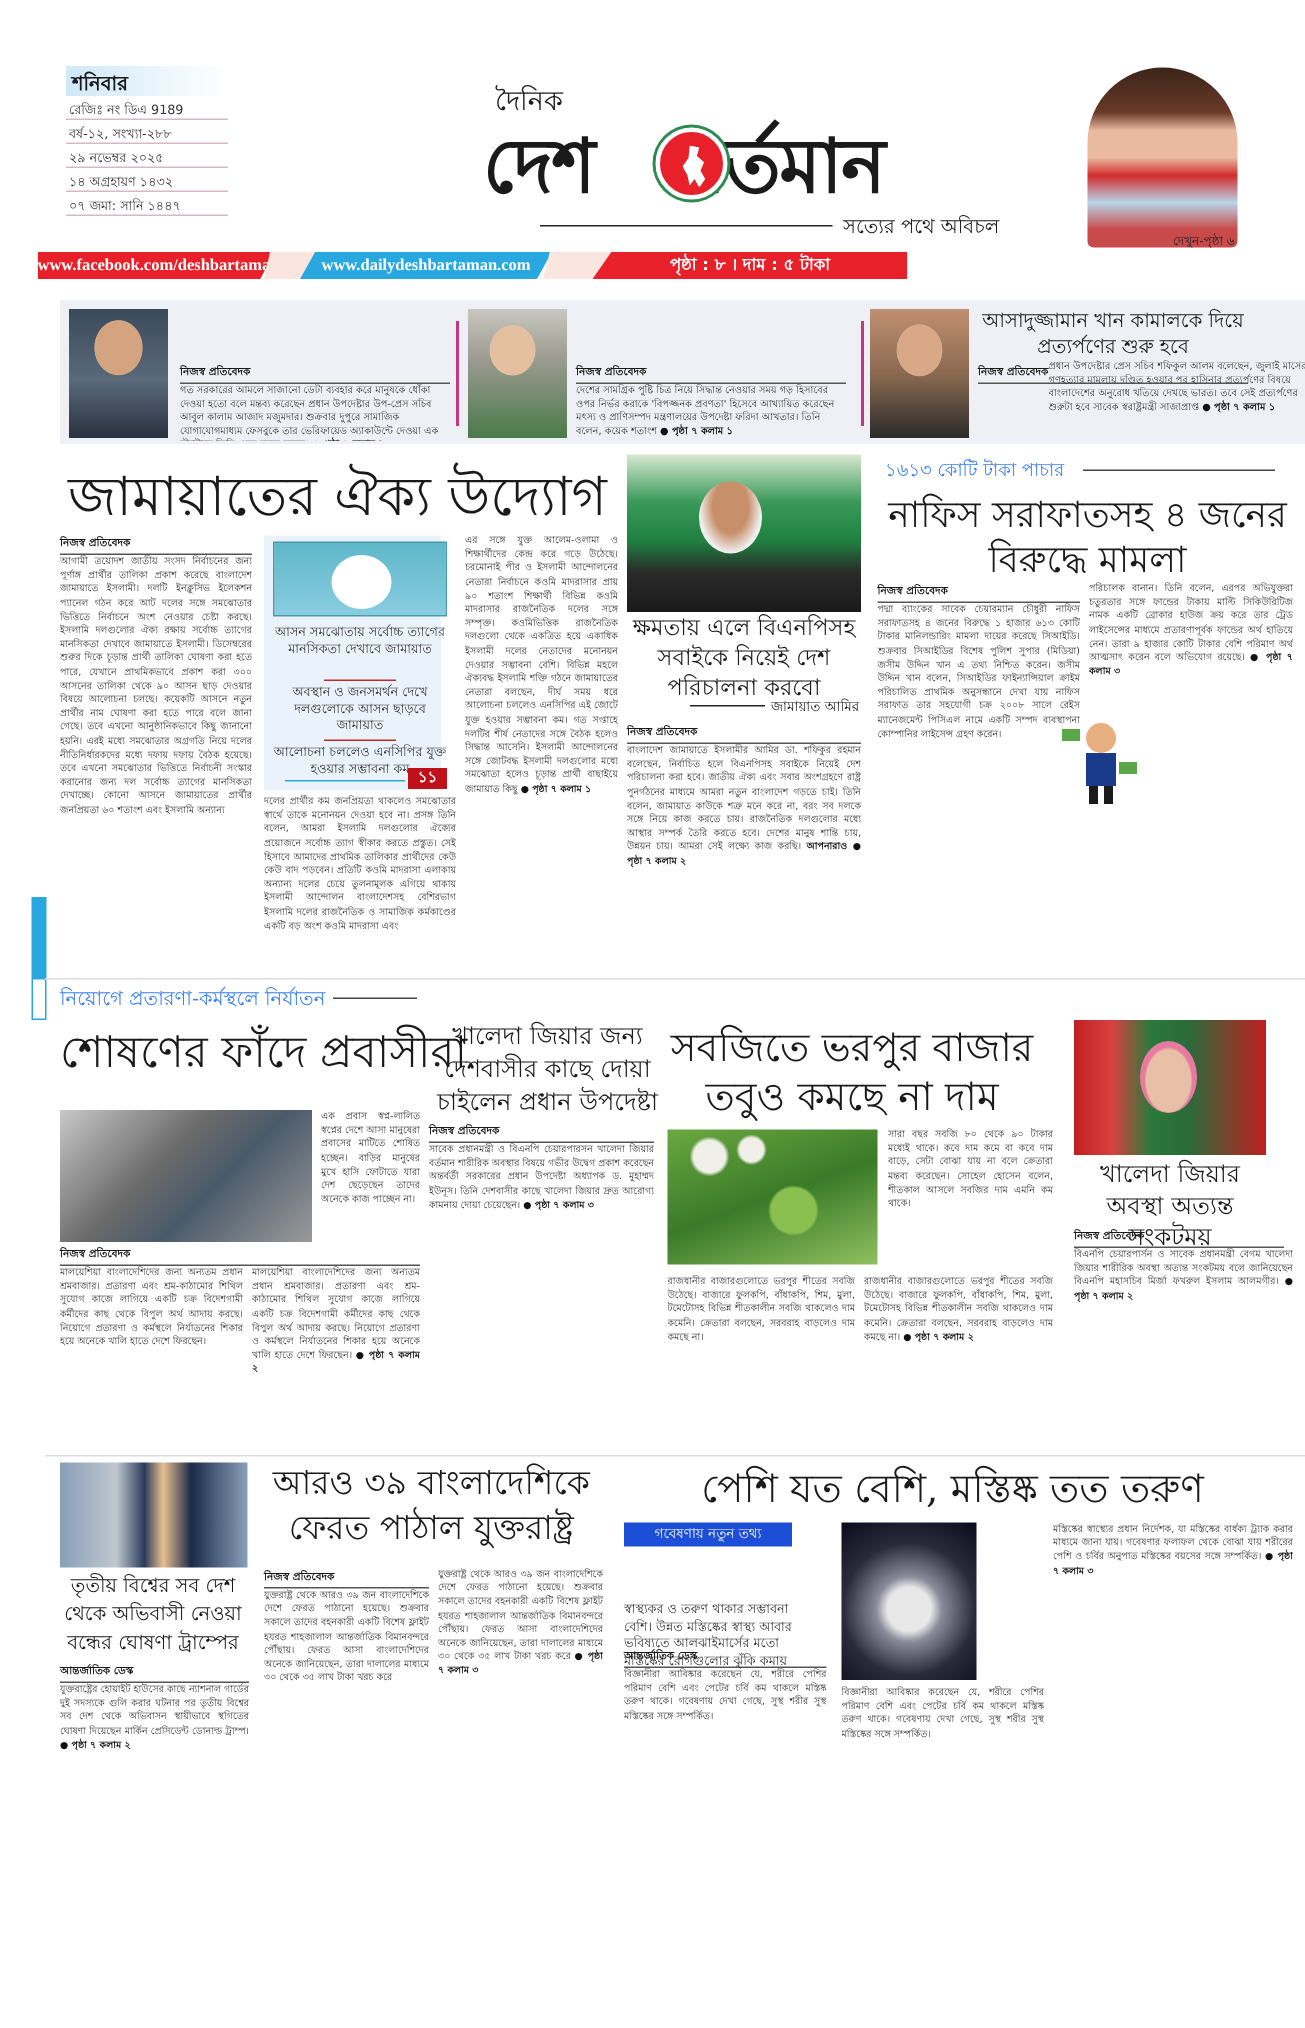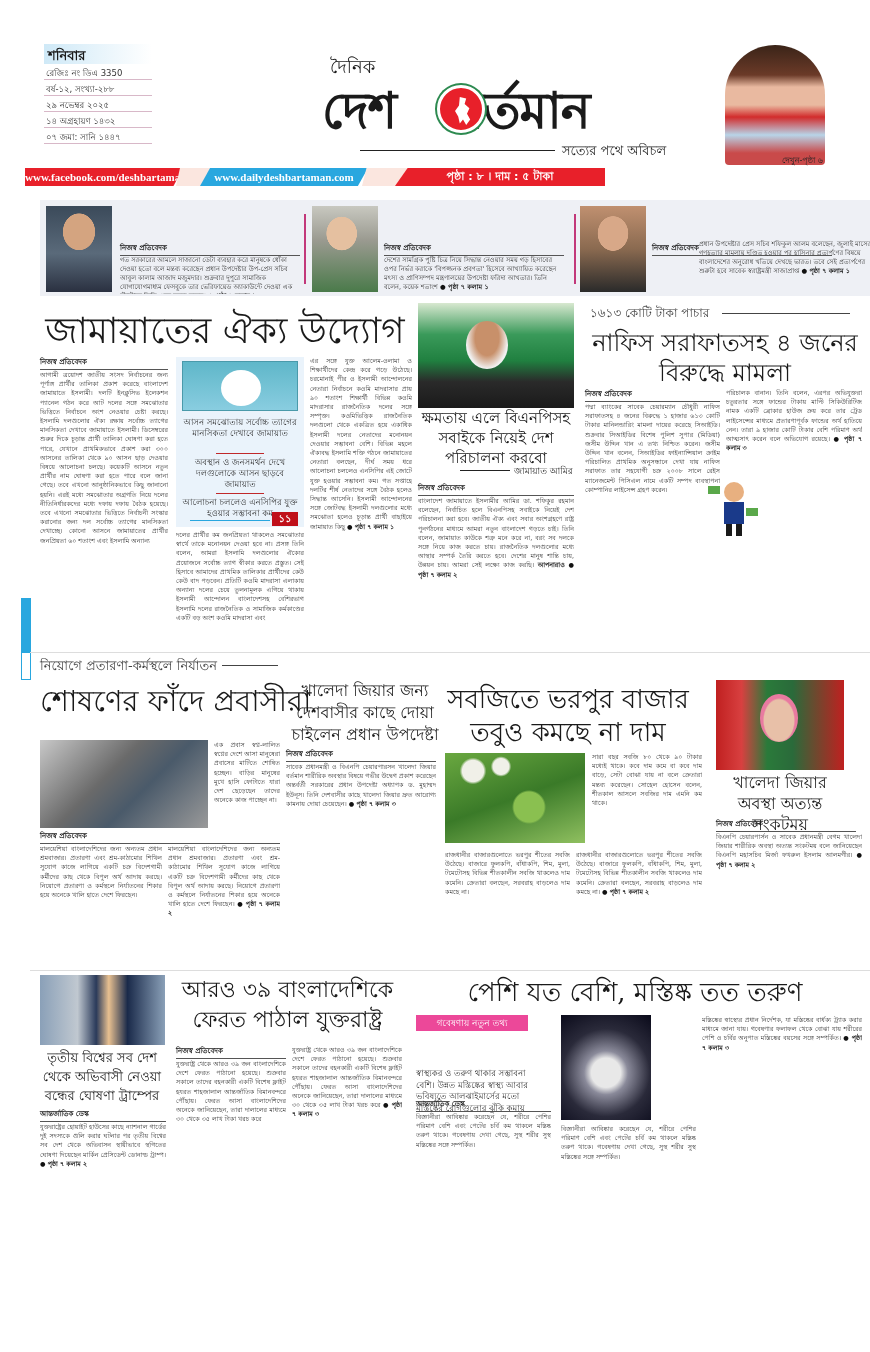--- a/index.html
+++ b/index.html
@@ -38,35 +38,35 @@
   .teaser-byline { position: absolute; }
   .teaser-body { position: absolute; font-size: 6.5px; line-height: 9px; color: #333; }
   .vsep { position: absolute; width: 2px; background: #c2387a; }
   .photo-man1 { background: radial-gradient(ellipse 40% 35% at 50% 30%, #d4a480 60%, transparent 62%), linear-gradient(180deg, #3b4a5a 0%, #5a6a7a 55%, #2a3040 100%); }
   .photo-woman { background: radial-gradient(ellipse 38% 32% at 45% 32%, #e5c0a0 60%, transparent 62%), linear-gradient(180deg, #c8c8c0 0%, #9a9a90 40%, #4a7a4a 100%); }
   .photo-man2 { background: radial-gradient(ellipse 38% 33% at 50% 32%, #d8a888 60%, transparent 62%), linear-gradient(180deg, #c09070 0%, #8a6a50 50%, #2a2a2a 100%); }
 
   
   .lead-headline { left: 30px; top: 303px; width: 390px; font-size: 36px; text-align: center; white-space: nowrap; }
   .col-text { position: absolute; font-size: 6.3px; line-height: 9.2px; color: #333; text-align: justify; overflow: hidden; }
-  .sidebox { left: 176px; top: 357px; width: 128px; height: 170px; background: #eaf3fb; }
+  .sidebox { left: 176px; top: 357px; width: 118px; height: 170px; background: #eaf3fb; }
   .sidebox-img { left: 6px; top: 4px; width: 116px; height: 50px; background: linear-gradient(180deg, #5fb7c9, #89cde0); border: 1px solid #4a9aaa; }
   .sidebox-logo { left: 38px; top: 8px; width: 40px; height: 36px; background: #fff; border-radius: 50%; }
   .sidebox-item { position: absolute; left: 6px; width: 116px; font-size: 8.5px; text-align: center; line-height: 11px; color: #333; }
   .sidebox-rule { position: absolute; left: 40px; width: 48px; height: 1px; background: #c0282a; }
   .page-num { left: 272px; top: 512px; width: 26px; height: 14px; background: #c0101a; color: #fff; font-size: 10px; text-align: center; line-height: 14px; font-weight: bold; }
   .sidebox-line { left: 190px; top: 520px; width: 80px; height: 1px; background: #29a7df; }
 
   .jam-photo { left: 418px; top: 303px; width: 156px; height: 105px; background: linear-gradient(180deg, #d8e8d0 0%, #3a9a5a 30%, #208040 55%, #2a2a2a 75%, #1a1a1a 100%); }
   .jam-face { left: 48px; top: 18px; width: 42px; height: 48px; border-radius: 50%; background: radial-gradient(ellipse at 50% 35%, #c8906a 40%, #f0f0f0 70%); }
   .jam-headline { left: 418px; top: 408px; width: 156px; font-size: 15px; text-align: center; line-height: 20px; }
   .jam-quote-line { left: 460px; top: 470px; width: 50px; height: 1px; background: #222; }
   .jam-quote { left: 514px; top: 464px; font-size: 9px; white-space: nowrap; }
 
-  .kicker { font-size: 12px; color: #404040; white-space: nowrap; }
+  .kicker { font-size: 12px; color: #3b82f6; white-space: nowrap; }
   .kicker-rule { position: absolute; height: 1px; background: #444; }
   .nafis-headline { left: 590px; top: 328px; width: 270px; font-size: 24px; text-align: center; line-height: 30px; }
   .cartoon { left: 706px; top: 478px; width: 54px; height: 60px; }
 
   
   .side-strip { left: 21px; top: 598px; width: 10px; height: 54px; background: #29a7df; }
   .side-strip2 { left: 21px; top: 652px; width: 10px; height: 28px; background: #fff; border: 1px solid #29a7df; }
   .proba-headline { left: 30px; top: 678px; width: 250px; font-size: 29px; white-space: nowrap; }
   .worker-photo { left: 40px; top: 740px; width: 168px; height: 88px; background: linear-gradient(135deg, #c8c8c8 0%, #6a6a6a 40%, #4a5a6a 60%, #9a9a9a 100%); }
   .khaleda-dua { left: 284px; top: 680px; width: 162px; font-size: 16px; text-align: center; line-height: 22px; }
@@ -74,33 +74,33 @@
   .veg-photo { left: 445px; top: 753px; width: 140px; height: 90px; background: radial-gradient(circle at 20% 20%, #f0f0e8 8%, transparent 10%), radial-gradient(circle at 40% 15%, #f0f0e8 7%, transparent 9%), radial-gradient(circle at 60% 60%, #8ac050 15%, transparent 17%), linear-gradient(160deg, #6aa840 0%, #3a7a28 50%, #90c060 100%); }
   .khaleda-photo { left: 716px; top: 680px; width: 128px; height: 90px; background: linear-gradient(90deg, #c02020 0%, #d84040 20%, #2a7a3a 40%, #2a6a3a 60%, #c02020 100%); }
   .khaleda-face { left: 44px; top: 14px; width: 38px; height: 48px; border-radius: 50%; background: radial-gradient(ellipse at 50% 55%, #e8c0a8 55%, #e87aa0 60%); }
   .khaleda-headline { left: 716px; top: 772px; width: 128px; font-size: 16px; text-align: center; line-height: 21px; }
 
   
   .trump-photo { left: 40px; top: 975px; width: 125px; height: 70px; background: linear-gradient(90deg, #8aa0b8 0%, #c0c8d0 30%, #2a3a5a 45%, #e8c090 55%, #1a2a4a 70%, #8aa0b8 100%); }
   .trump-headline { left: 36px; top: 1048px; width: 132px; font-size: 13px; text-align: center; line-height: 19px; }
   .deport-headline { left: 175px; top: 975px; width: 225px; font-size: 22px; text-align: center; line-height: 30px; }
   .brain-headline { left: 405px; top: 972px; width: 460px; font-size: 26px; text-align: center; white-space: nowrap; }
-  .research-badge { left: 416px; top: 1015px; width: 112px; height: 16px; background: #ec4899; color: #fff; font-size: 9px; text-align: center; line-height: 16px; }
+  .research-badge { left: 416px; top: 1015px; width: 112px; height: 16px; background: #1d4ed8; color: #fff; font-size: 9px; text-align: center; line-height: 16px; }
   .research-dek { left: 416px; top: 1068px; width: 130px; font-size: 8.5px; line-height: 11.5px; color: #333; }
   .brain-photo { left: 561px; top: 1015px; width: 90px; height: 105px; background: radial-gradient(circle at 50% 55%, #e8e8e8 20%, #8a8a9a 30%, #2a2a3a 60%, #0a0a1a 100%); }
 
   .hrule { position: absolute; height: 1px; background: #bbb; }
   .end-ref { font-weight: bold; color: #111; }
 </style>
 </head>
 <body>
 
 <div class="abs dateblock">
   <div class="dayname">শনিবার</div>
-  <div class="dateline">রেজিঃ নং ডিএ 3350</div>
+  <div class="dateline">রেজিঃ নং ডিএ 9189</div>
   <div class="dateline">বর্ষ-১২, সংখ্যা-২৮৮</div>
   <div class="dateline">২৯ নভেম্বর ২০২৫</div>
   <div class="dateline">১৪ অগ্রহায়ণ ১৪৩২</div>
   <div class="dateline">০৭ জমা: সানি ১৪৪৭</div>
 </div>
 
 <div class="abs logo-wrap">
   <div class="abs logo-pre serif">দৈনিক</div>
   <div class="abs logo-main">
     <span>দেশ</span><span class="w2">বর্তমান</span>
@@ -126,20 +126,21 @@
   <div class="teaser-byline byline" style="left:80px;top:42px;width:180px;">নিজস্ব প্রতিবেদক</div>
   <div class="teaser-body" style="left:80px;top:56px;width:180px;height:38px;overflow:hidden;"><span>গত সরকারের আমলে সাজানো ডেটা ব্যবহার করে মানুষকে ধোঁকা দেওয়া হতো বলে মন্তব্য করেছেন প্রধান উপদেষ্টার উপ-প্রেস সচিব আবুল কালাম আজাদ মজুমদার। শুক্রবার দুপুরে সামাজিক যোগাযোগমাধ্যম ফেসবুকে তার ভেরিফায়েড অ্যাকাউন্টে দেওয়া এক স্ট্যাটাসে তিনি এমন মন্তব্য করেন।</span> <span class="end-ref">● পৃষ্ঠা ৭ কলাম ১</span></div>
   <div class="vsep" style="left:264px;top:14px;height:70px;"></div>
 
   <div class="teaser-photo photo-woman" style="left:272px;"></div>
   <div class="teaser-byline byline" style="left:344px;top:42px;width:180px;">নিজস্ব প্রতিবেদক</div>
   <div class="teaser-body" style="left:344px;top:56px;width:180px;height:38px;overflow:hidden;"><span>দেশের সামগ্রিক পুষ্টি চিত্র নিয়ে সিদ্ধান্ত নেওয়ার সময় গড় হিসাবের ওপর নির্ভর করাকে 'বিপজ্জনক প্রবণতা' হিসেবে আখ্যায়িত করেছেন মৎস্য ও প্রাণিসম্পদ মন্ত্রণালয়ের উপদেষ্টা ফরিদা আখতার। তিনি বলেন, কয়েক শতাংশ</span> <span class="end-ref">● পৃষ্ঠা ৭ কলাম ১</span></div>
   <div class="vsep" style="left:534px;top:14px;height:70px;"></div>
 
   <div class="teaser-photo photo-man2" style="left:540px;"></div>
+  <div class="teaser-title" style="left:612px;top:6px;width:180px;">আসাদুজ্জামান খান কামালকে দিয়ে প্রত্যর্পণের শুরু হবে</div>
   <div class="teaser-byline byline" style="left:612px;top:42px;width:180px;">নিজস্ব প্রতিবেদক</div>
   <div class="teaser-body" style="left:612px;top:40px;width:180px;height:38px;overflow:hidden;margin-left:47px;"><span>প্রধান উপদেষ্টার প্রেস সচিব শফিকুল আলম বলেছেন, জুলাই মাসের গণহত্যার মামলায় দণ্ডিত হওয়ার পর হাসিনার প্রত্যর্পণের বিষয়ে বাংলাদেশের অনুরোধ খতিয়ে দেখছে ভারত। তবে সেই প্রত্যর্পণের শুরুটা হবে সাবেক স্বরাষ্ট্রমন্ত্রী সাজাপ্রাপ্ত</span> <span class="end-ref">● পৃষ্ঠা ৭ কলাম ১</span></div>
 </div>
 
 <div class="abs lead-headline serif">জামায়াতের ঐক্য উদ্যোগ</div>
 <div class="abs byline" style="left:40px;top:356px;width:128px;">নিজস্ব প্রতিবেদক</div>
 <div class="col-text" style="left:40px;top:370px;width:128px;height:280px;">আগামী ত্রয়োদশ জাতীয় সংসদ নির্বাচনের জন্য পূর্ণাঙ্গ প্রার্থীর তালিকা প্রকাশ করেছে বাংলাদেশ জামায়াতে ইসলামী। দলটি ইনক্লুসিভ ইলেকশন প্যানেল গঠন করে আট দলের সঙ্গে সমঝোতার ভিত্তিতে নির্বাচনে অংশ নেওয়ার চেষ্টা করছে। ইসলামি দলগুলোর ঐক্য রক্ষায় সর্বোচ্চ ত্যাগের মানসিকতা দেখাবে জামায়াতে ইসলামী। ডিসেম্বরের শুরুর দিকে চূড়ান্ত প্রার্থী তালিকা ঘোষণা করা হতে পারে, যেখানে প্রাথমিকভাবে প্রকাশ করা ৩০০ আসনের তালিকা থেকে ৯০ আসন ছাড় দেওয়ার বিষয়ে আলোচনা চলছে। কয়েকটি আসনে নতুন প্রার্থীর নাম ঘোষণা করা হতে পারে বলে জানা গেছে। তবে এখনো আনুষ্ঠানিকভাবে কিছু জানানো হয়নি। এরই মধ্যে সমঝোতার অগ্রগতি নিয়ে দলের নীতিনির্ধারকদের মধ্যে দফায় দফায় বৈঠক হয়েছে। তবে এখনো সমঝোতার ভিত্তিতে নির্বাচনী সংস্কার করানোর জন্য দল সর্বোচ্চ ত্যাগের মানসিকতা দেখাচ্ছে। কোনো আসনে জামায়াতের প্রার্থীর জনপ্রিয়তা ৬০ শতাংশ এবং ইসলামি অন্যান্য</div>
 
 <div class="abs sidebox">
   <div class="abs sidebox-img">

